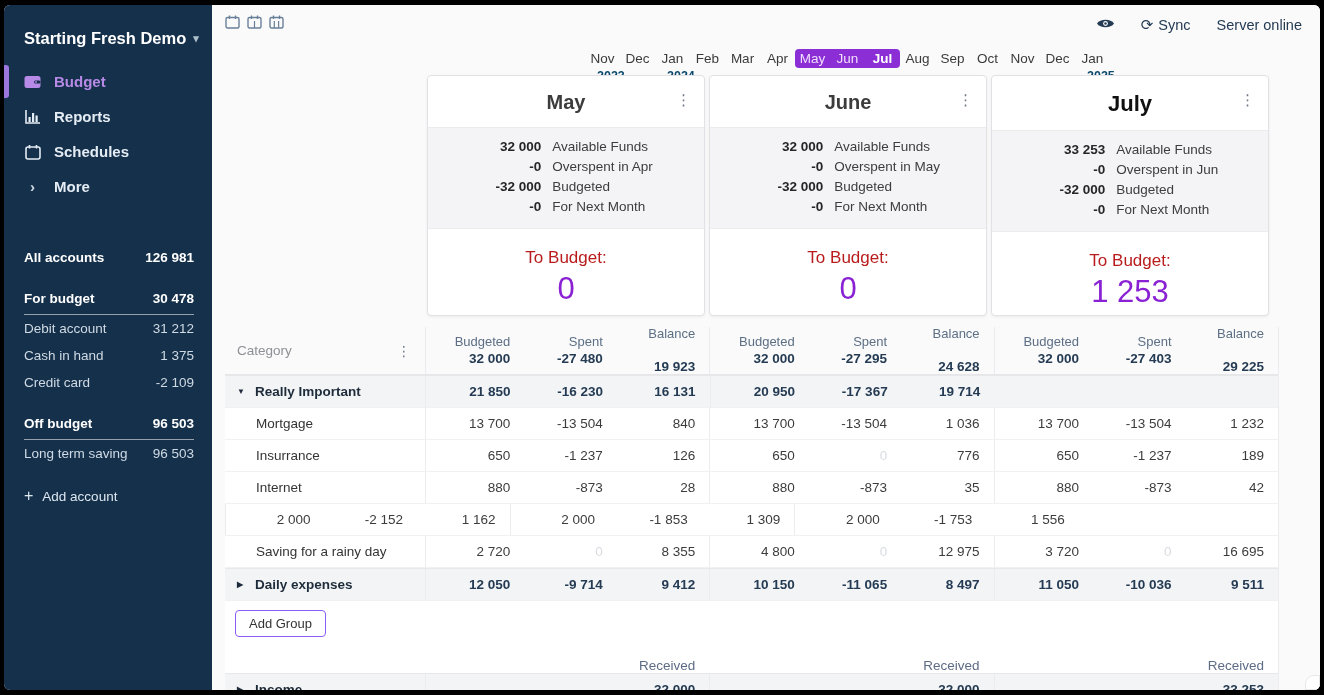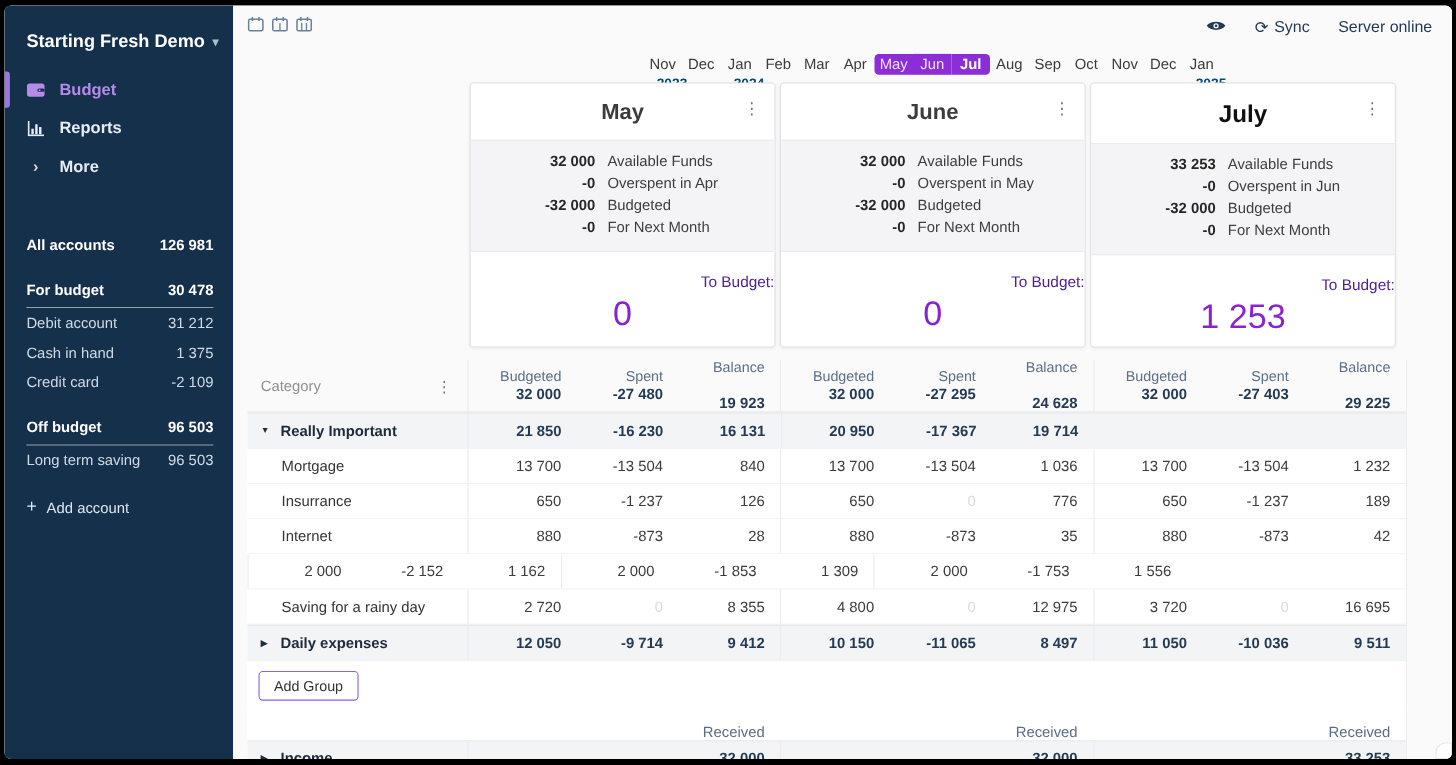--- a/index.html
+++ b/index.html
@@ -58,21 +58,21 @@
   .card-title { font-size:20px; font-weight:bold; color:#3c3c3c; }
   .card.current .card-title { font-size:22px; font-weight:800; color:#101010; }
   .kebab { position:absolute; right:13px; top:17px; color:#6d7683; font-size:15px;
     letter-spacing:0; line-height:14px; }
   .card-summary { background:#f4f4f6; border-top:1px solid #ececef; border-bottom:1px solid #ececef;
     padding:9px 0 11px; }
   .sum-row { display:flex; font-size:13.5px; line-height:20px; }
   .sum-val { width:45%; text-align:right; font-weight:bold; color:#262626; padding-right:11px; box-sizing:border-box; }
   .sum-label { color:#3d3d3d; }
   .to-budget { text-align:center; padding-top:19px; }
-  .tb-label { font-size:14px; color:#4c1d95;text-align:right; }
+  .tb-label { font-size:17px; color:#b91c1c; }
   .tb-value { font-size:31px; color:#8a22d4; margin-top:3px; font-weight:500; }
   
   .btable { position:absolute; top:322px; left:13px; width:1054px; background:#fff;
     border-right:1px solid #ececef; box-sizing:border-box; }
   .trow { display:flex; align-items:stretch; border-bottom:1px solid #f1f1f3; background:#fff; }
   .trow.group { background:#f3f4f6; font-weight:bold; color:#243b53; border-top:1px solid #e8e8eb; }
   .cat-col { width:200px; box-sizing:border-box; display:flex; align-items:center; gap:9px;
     padding-left:12px; font-size:13.5px; color:#343434; }
   .trow.group .cat-col { color:#1d2b3a; }
   .mgroup { width:284.6px; display:flex; border-left:1px solid #ececef; box-sizing:border-box; }
@@ -130,20 +130,30 @@
           <svg width="16" height="15" viewBox="0 0 16 15">
               <path d="M1 1 v13 h14" stroke="#e5edf4" stroke-width="1.6" fill="none"></path>
               <rect x="3.5" y="8" width="2.2" height="5" fill="#e5edf4"></rect>
               <rect x="7" y="4" width="2.2" height="9" fill="#e5edf4"></rect>
               <rect x="10.5" y="6.5" width="2.2" height="6.5" fill="#e5edf4"></rect>
             </svg>
         </span>
         <span>Reports</span>
       </div>
       <div class="nav-item">
+        <span class="nicon">
+          <svg width="16" height="16" viewBox="0 0 16 16">
+              <rect x="1" y="3" width="14" height="12" rx="2" stroke="#e5edf4" stroke-width="1.6" fill="none"></rect>
+              <line x1="4.5" y1="1" x2="4.5" y2="4.5" stroke="#e5edf4" stroke-width="1.6"></line>
+              <line x1="11.5" y1="1" x2="11.5" y2="4.5" stroke="#e5edf4" stroke-width="1.6"></line>
+            </svg>
+        </span>
+        <span>Schedules</span>
+      </div>
+      <div class="nav-item">
         <span class="chev">›</span>
         <span>More</span>
       </div>
     </div>
 
     <div class="accounts">
       <div class="acct-row bold">
         <span>All accounts</span>
         <span class="aval">126 981</span>
       </div>

